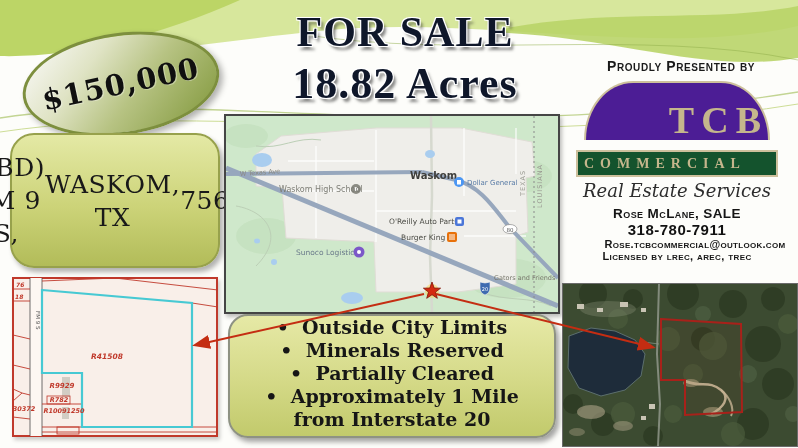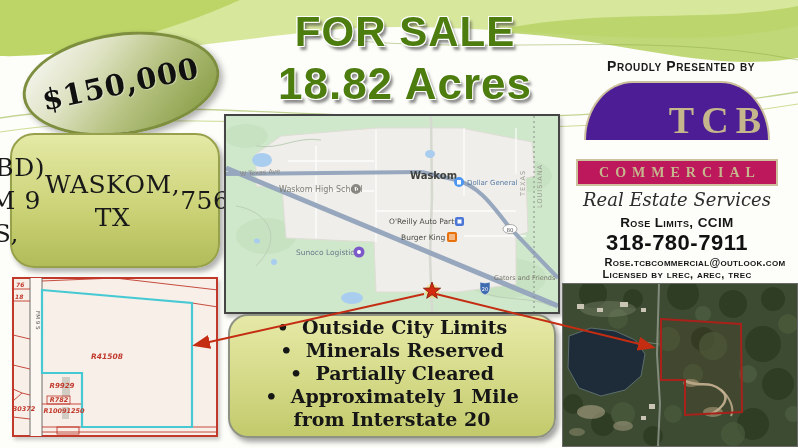--- a/index.html
+++ b/index.html
@@ -25,21 +25,21 @@
   }
   .price-text{
     font-family:"DejaVu Serif",serif;font-weight:bold;font-size:29px;color:#101010;
     transform:rotate(-4deg);letter-spacing:1px;
     text-shadow:1px 1px 0 rgba(255,255,255,.35);
   }
 
   
   .headline{left:222px;top:6px;width:366px;text-align:center;z-index:10;}
   .headline .l1,.headline .l2{
-    font-family:Liberation Sans, sans-serif;font-weight:bold;color:#4d7c0f;letter-spacing:1px;
+    font-family:Liberation Serif, serif;font-weight:bold;color:#0f172a;letter-spacing:1px;
     text-shadow:-1px -1px 0 #fff,1px -1px 0 #fff,-1px 1px 0 #fff,1px 1px 0 #fff,3px 4px 3px rgba(40,40,40,.55);
   }
   .headline .l1{font-size:42px;line-height:52px;}
   .headline .l2{font-size:44px;line-height:52px;}
 
   
   .address-box{
     left:10px;top:133px;width:206px;height:131px;z-index:10;
     border-radius:24px;
     background:linear-gradient(180deg,#e4e9a5 0%,#ccd378 55%,#b2bc59 100%);
@@ -64,32 +64,32 @@
     width:182px;height:57px;background:#4c1d95;
     border:2px solid #cdc09c;border-bottom:none;
     border-radius:95px 95px 0 0/ 114px 114px 0 0;
     display:flex;align-items:flex-end;justify-content:flex-end;overflow:hidden;
   }
   .logo-acronym{
     font-family:"Liberation Serif",serif;font-weight:bold;font-size:38px;line-height:40px;
     letter-spacing:7px;color:#c5b68c;padding-left:7px;
   }
   .logo-banner{
-    width:198px;height:23px;background:#be185d;border:2px solid #cdc09c;margin-top:19px;
-    display:flex;align-items:center;justify-content:center;
+    width:198px;height:23px;background:#14532d;border:2px solid #cdc09c;margin-top:10px;
+    display:flex;align-items:center;justify-content:flex-start;
   }
   .logo-banner span{
     font-family:"Liberation Serif",serif;font-weight:bold;font-size:14px;letter-spacing:6px;
     color:#c5b68c;padding-left:6px;
   }
   .logo-tagline{
     font-family:"DejaVu Serif",serif;font-style:italic;font-size:18px;color:#2d2d2d;margin-top:3px;
   }
   .agent-name{font-size:13.5px;font-weight:bold;font-variant:small-caps;color:#151515;margin-top:5px;letter-spacing:.4px;}
-  .agent-phone{font-size:22px;font-weight:bold;color:#111;letter-spacing:.5px;}
+  .agent-phone{font-size:15px;font-weight:bold;color:#111;letter-spacing:.5px;}
   .agent-email{font-size:11px;font-weight:bold;font-variant:small-caps;color:#151515;letter-spacing:.3px;padding-left:36px;}
   .license-info{font-size:11px;font-weight:bold;font-variant:small-caps;color:#151515;letter-spacing:.4px;}
 
   
   .plat-frame{left:12px;top:277px;width:206px;height:160px;z-index:10;box-shadow:2px 3px 4px rgba(0,0,0,.2);}
 
   
   .features-box{
     left:228px;top:314px;width:324px;height:120px;z-index:10;
     border-radius:20px;
@@ -211,21 +211,21 @@
     <div class="presented-by">Proudly Presented by</div>
     <div class="logo">
       <div class="logo-arch">
         <span class="logo-acronym">TCB</span>
       </div>
       <div class="logo-banner">
         <span>COMMERCIAL</span>
       </div>
       <div class="logo-tagline">Real Estate Services</div>
     </div>
-    <div class="agent-name">Rose Limits, CCIM</div>
+    <div class="agent-name">Rose McLane, SALE</div>
     <div class="agent-phone">318-780-7911</div>
     <div class="agent-email">Rose.tcbcommercial@outlook.com</div>
     <div class="license-info">Licensed by lrec, arec, trec</div>
   </div>
 
   <svg class="layer plat-frame" viewBox="0 0 206 160">
     <rect x="1" y="1" width="204" height="158" fill="#f9efe9" stroke="#c0392b" stroke-width="2"></rect>
     <rect x="18" y="1" width="12" height="158" fill="#fdf7f2"></rect>
     <g stroke="#4a4a4a" stroke-width="0.8">
       <path d="M18,1 V159"></path>

